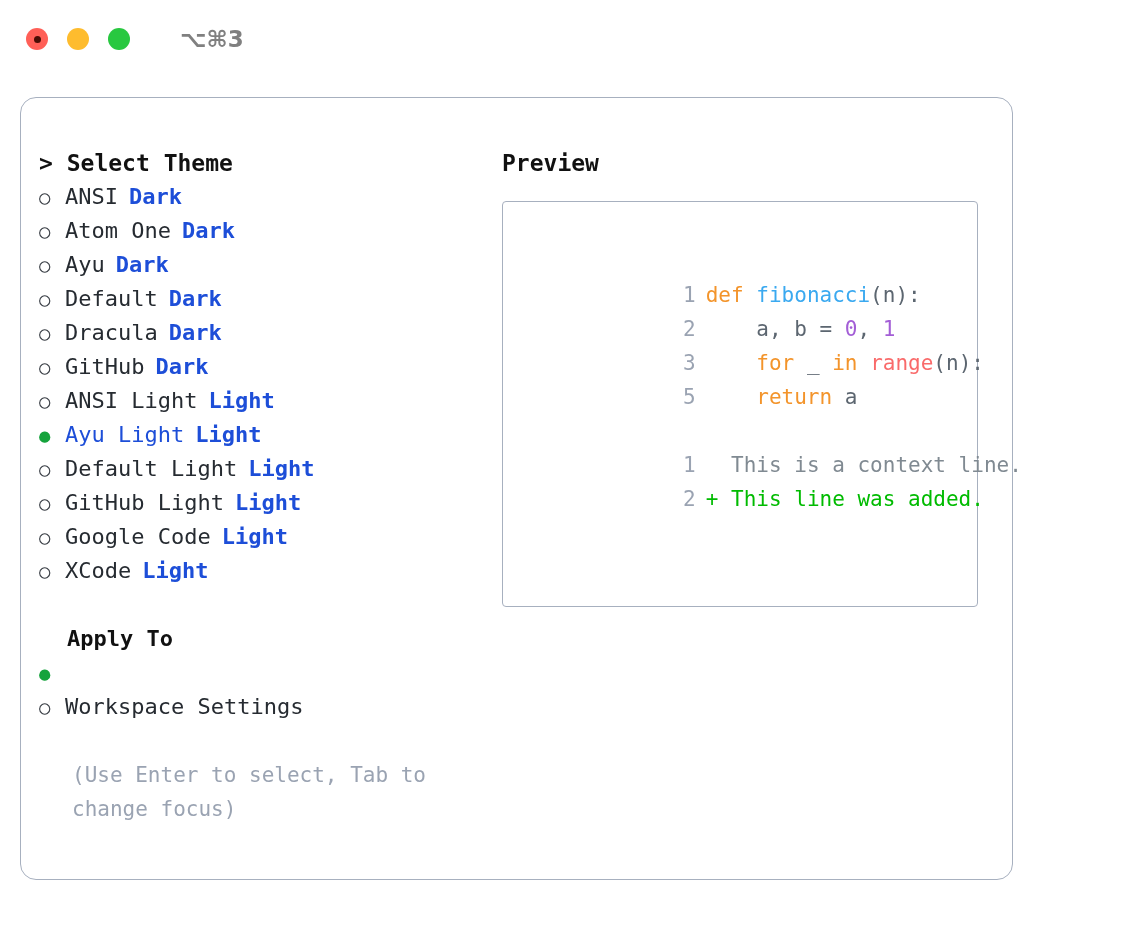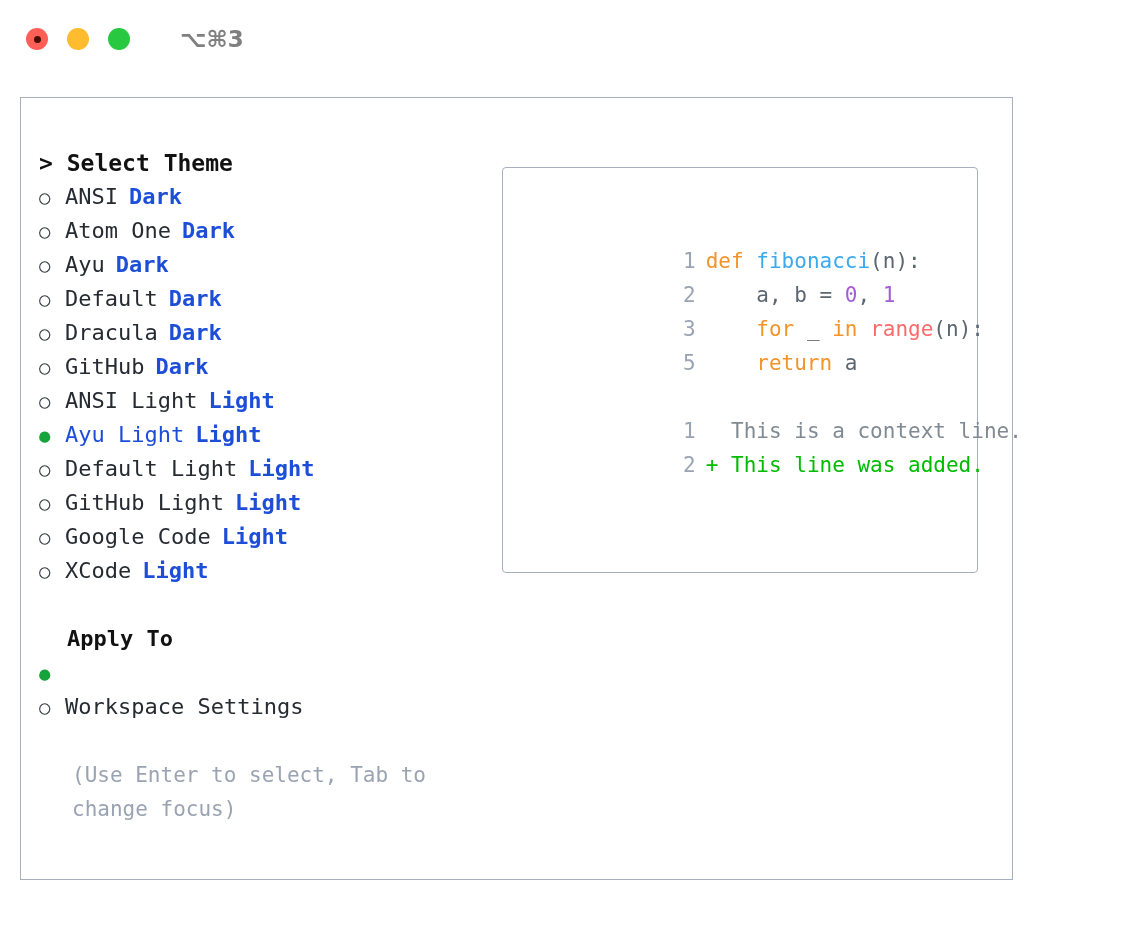--- a/index.html
+++ b/index.html
@@ -67,21 +67,21 @@
   }
 
   
   .panel {
     position: absolute;
     left: 20px;
     top: 97px;
     width: 993px;
     height: 783px;
     border: 1px solid #a7b0bf;
-    border-radius: 0;
+    border-radius: 16px;
     box-sizing: border-box;
     background: #ffffff;
   }
 
   .panel-inner {
     position: absolute;
     left: 0;
     top: 0;
     right: 0;
     bottom: 0;
@@ -299,20 +299,21 @@
           <span class="bullet">○</span>
           <span class="opt-label">Workspace Settings</span>
         </div>
 
         <div class="gap-small"></div>
 
         <div class="hint">(Use Enter to select, Tab to change focus)</div>
       </div>
 
       <div class="right-col">
+        <div class="preview-title">Preview</div>
 
         <div class="preview-box">
 
           <div class="code-line">
             <span class="ln">1</span><span class="tok-kw">def</span><span class="tok-pl"> </span><span class="tok-fn">fibonacci</span><span class="tok-pl">(n):</span>
           </div>
 
           <div class="code-line">
             <span class="ln">2</span><span class="tok-pl">    a, b = </span><span class="tok-num">0</span><span class="tok-pl">, </span><span class="tok-num">1</span>
           </div>

